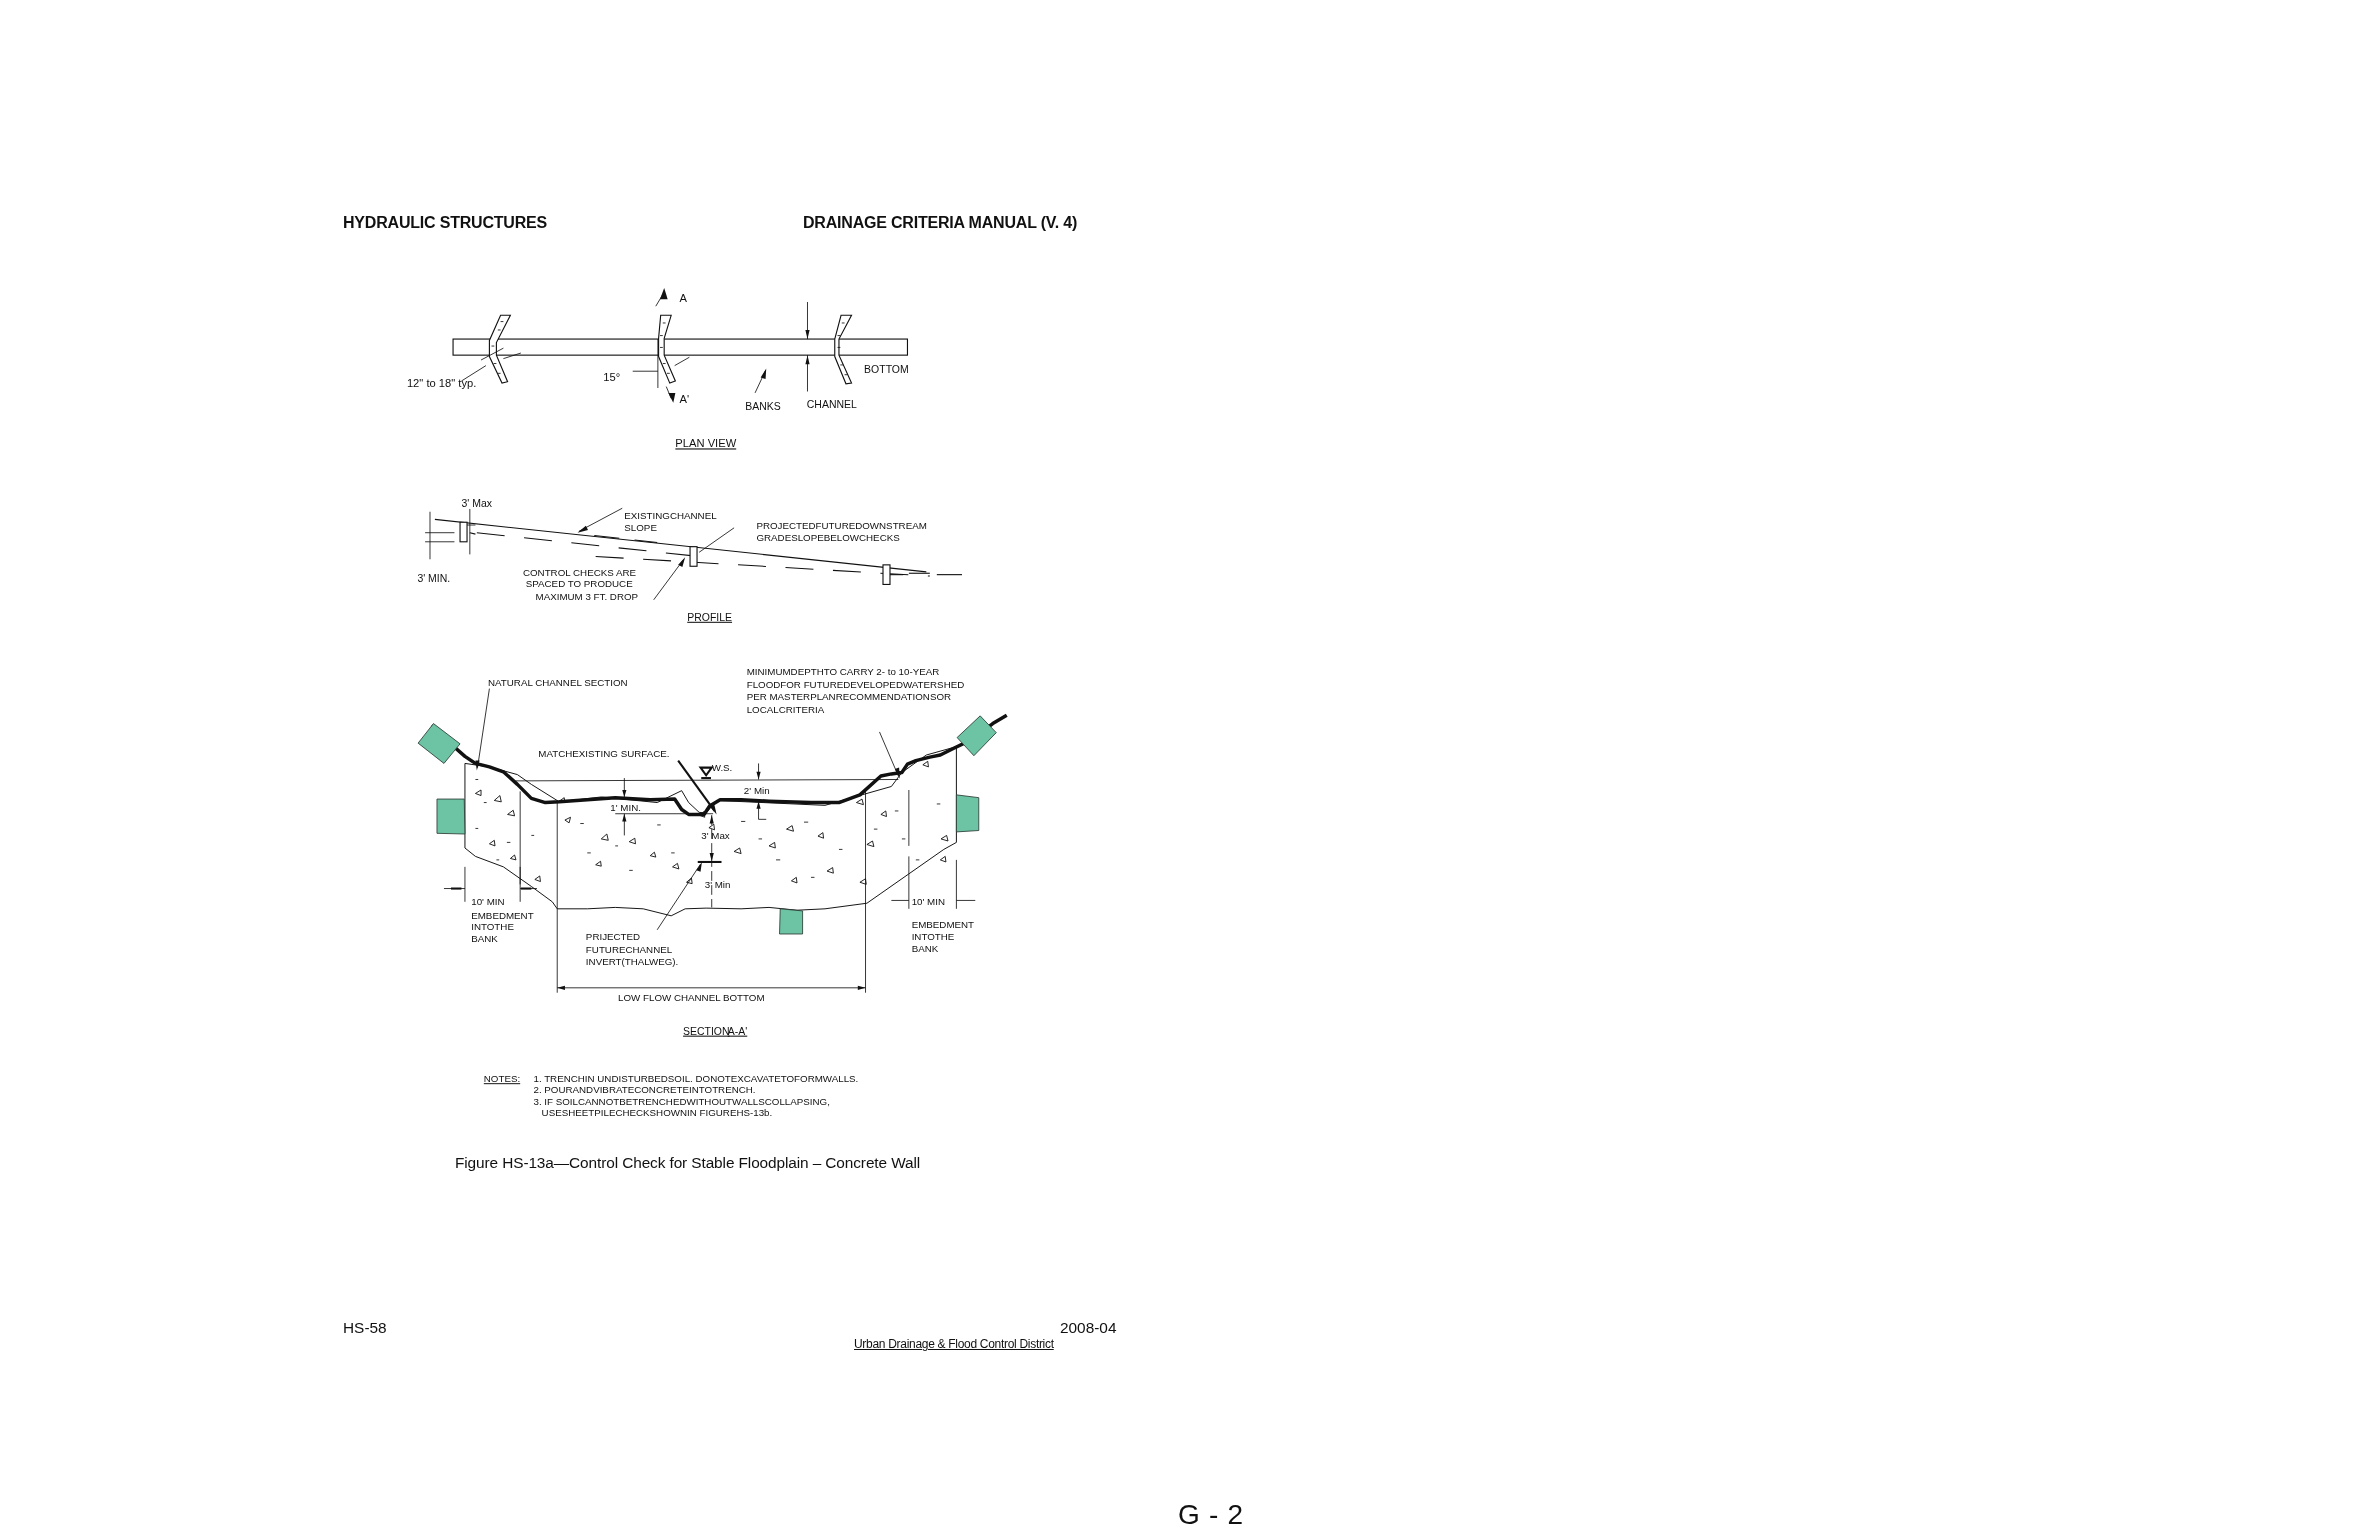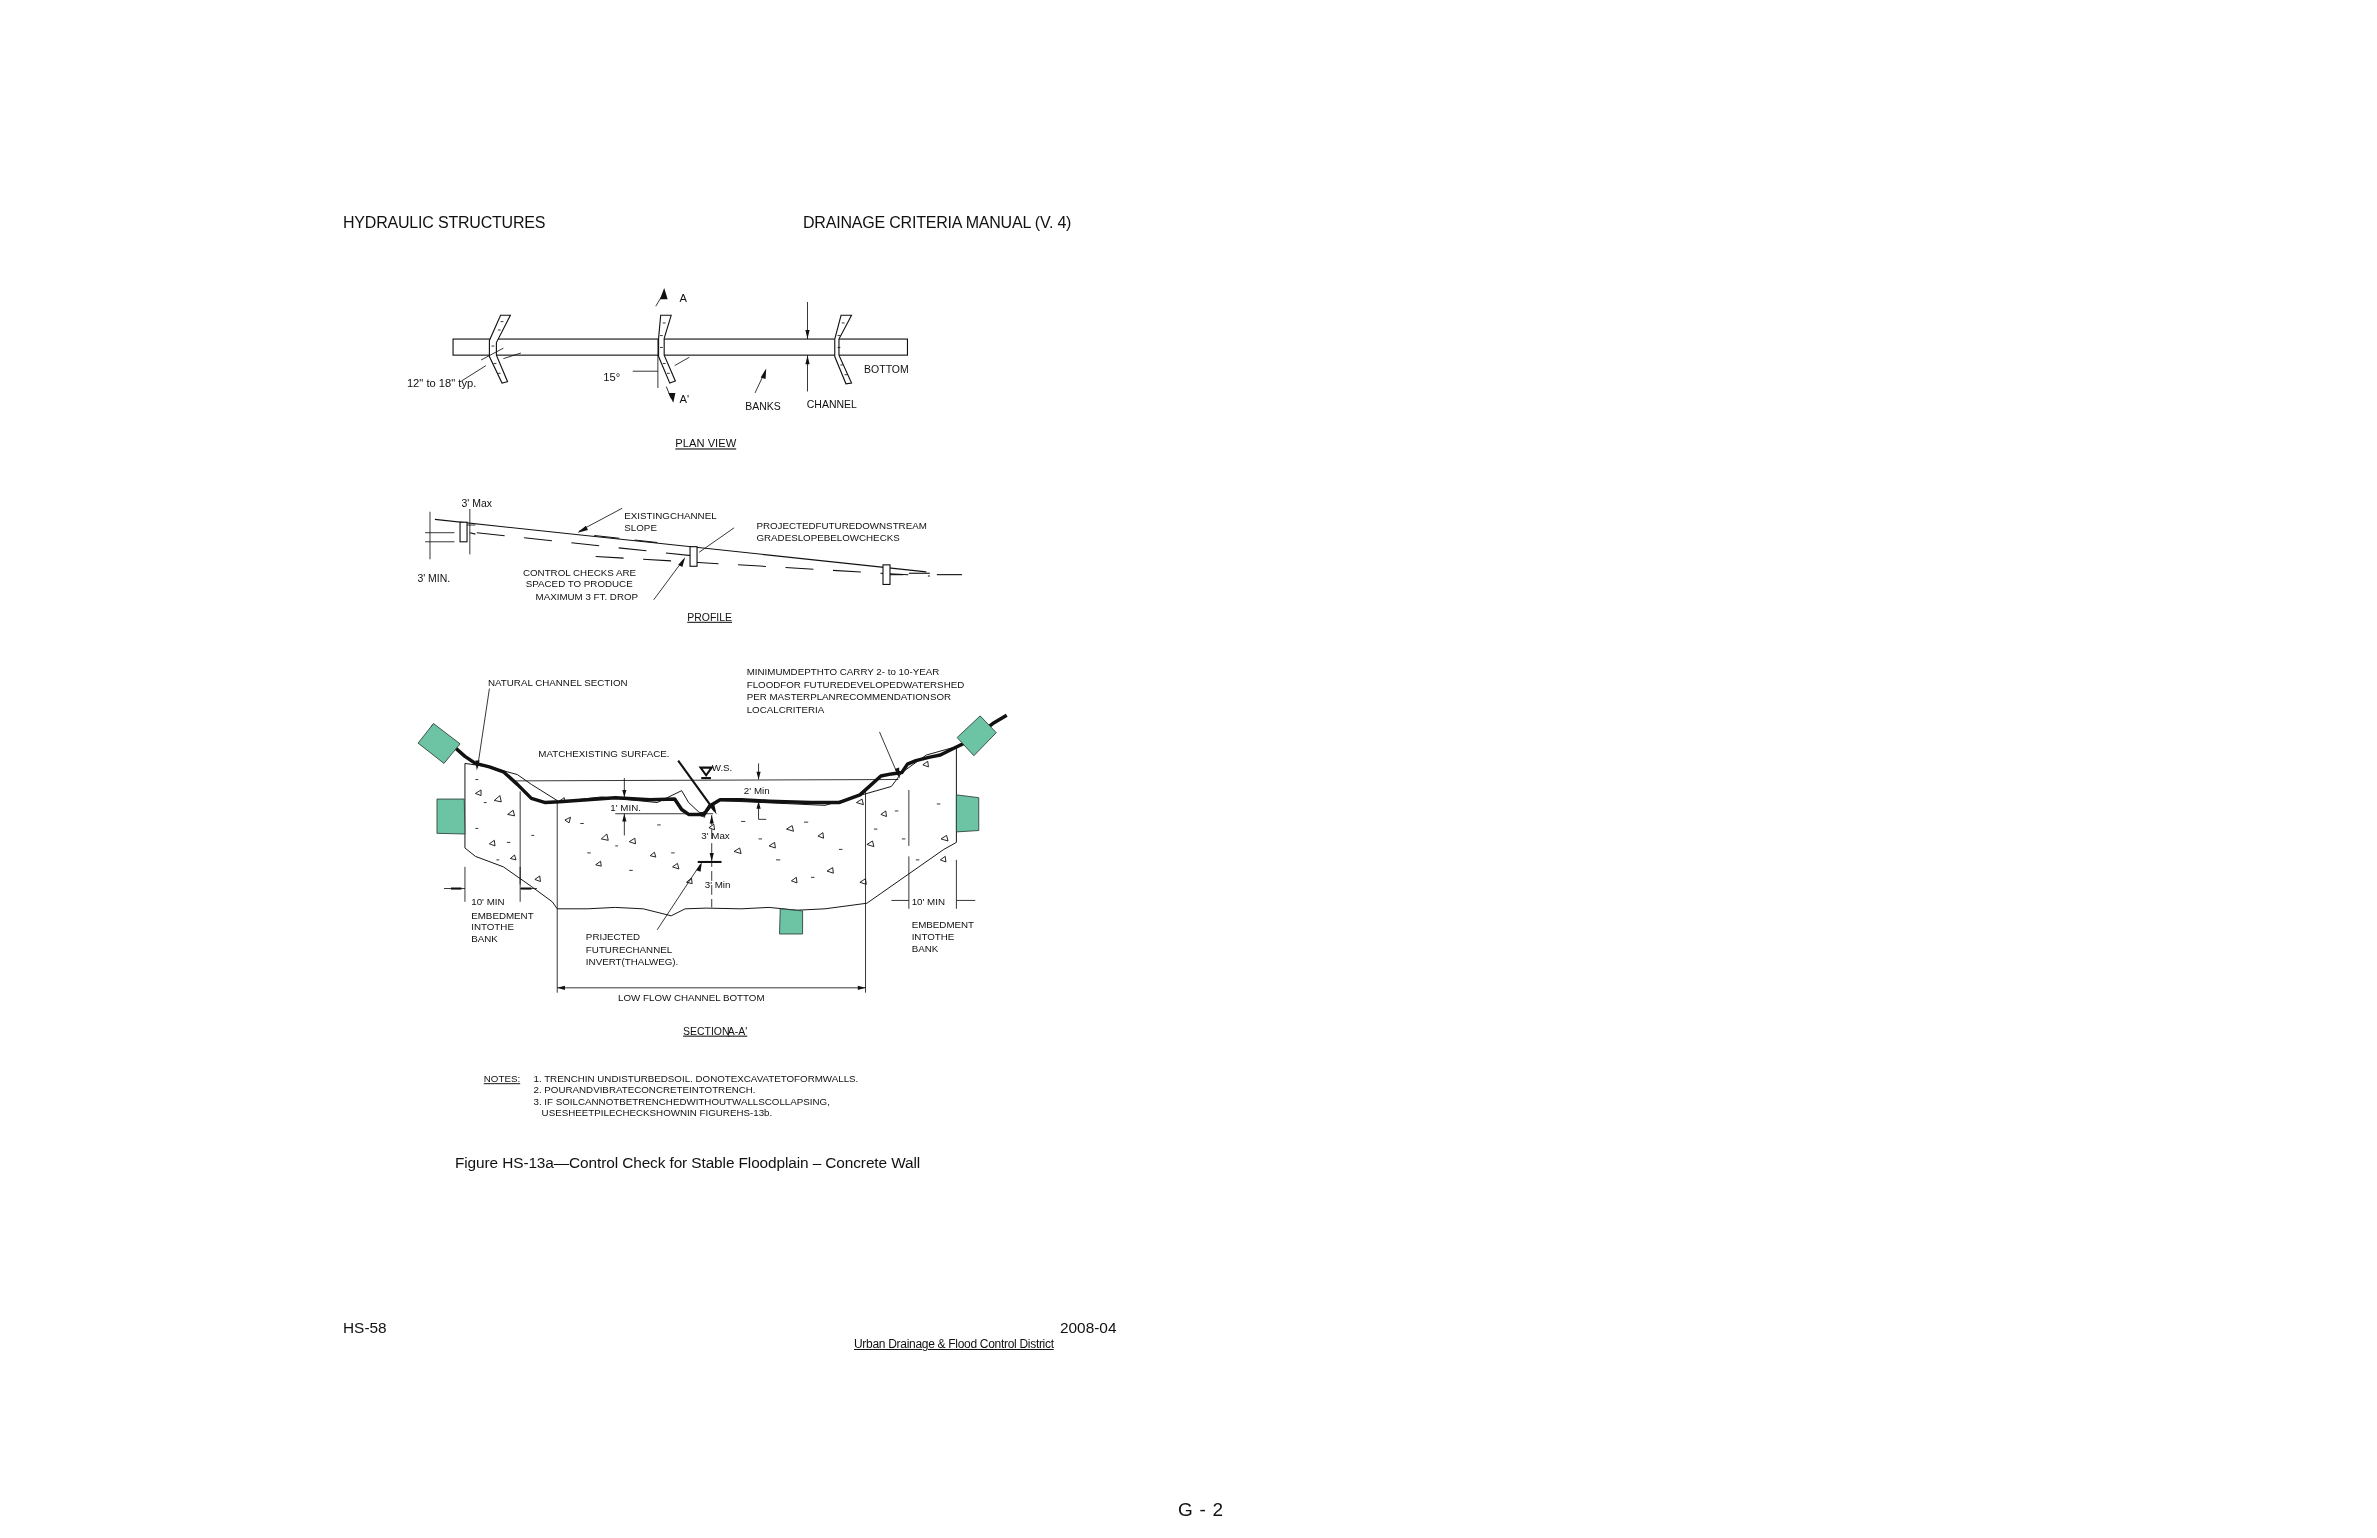--- a/index.html
+++ b/index.html
@@ -1,22 +1,22 @@
 <!DOCTYPE html>
 <html style="font-size:11.2px"><head>
 <meta charset="utf-8">
 <style>
   html, body { margin: 0; padding: 0; background: #ffffff; }
   body { width: 2377px; height: 1538px; position: relative; overflow: hidden;
          font-family: "Liberation Sans", sans-serif; color: #111; }
   .abs { position: absolute; white-space: nowrap; }
-  .hdr { font-size: 16px; letter-spacing: -0.2px; top: 214px; }
+  .hdr { font-size: 16px; letter-spacing: -0.2px; top: 214px; font-weight: bold; }
   .foot { font-size: 15.4px; }
   .caption { font-size: 15.4px; font-weight: normal; left: 455px; top: 1154px; letter-spacing: -0.1px; }
-  .pagenum { font-size: 19px; left: 1178px; top: 1499px; letter-spacing: 0.7px; text-align: right; }
+  .pagenum { font-size: 28px; left: 1178px; top: 1499px; letter-spacing: 0.7px; text-align: right; }
   svg { position: absolute; left: 0; top: 0; }
   svg text { font-family: "Liberation Sans", sans-serif; fill: #111; }
   .t13 { font-size: 14px; }
   .t15 { font-size: 15px; }
   .t16 { font-size: 16px; }
   .ln { stroke: #111; stroke-width: 1.6; fill: none; }
   .thin { stroke: #111; stroke-width: 1.2; fill: none; }
   .thick { stroke: #111; stroke-width: 5; fill: none; stroke-linejoin: round; }
   .med { stroke: #111; stroke-width: 3; fill: none; }
   .green { fill: #6dc4a4; stroke: #2a3a33; stroke-width: 1.2; }

